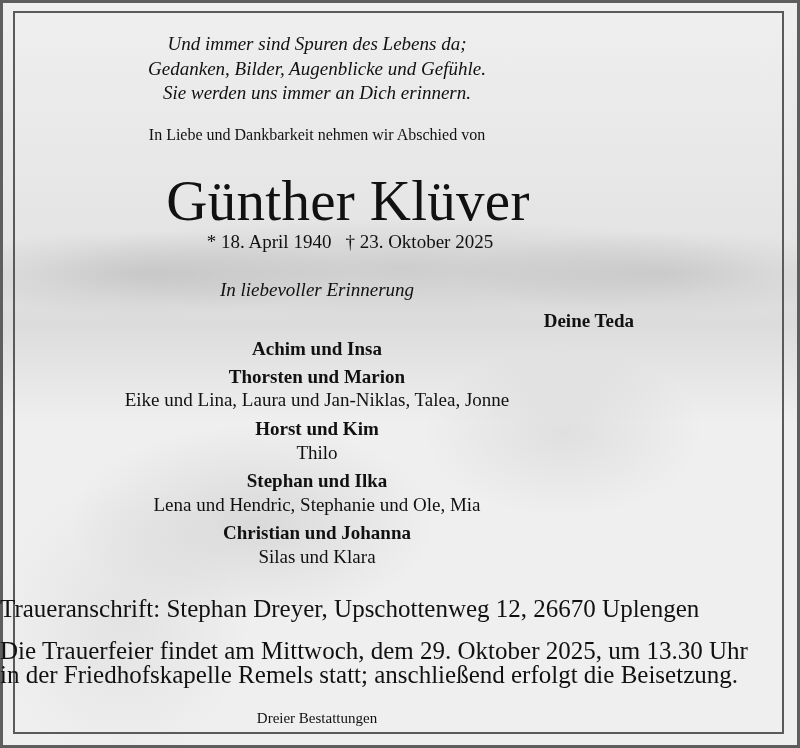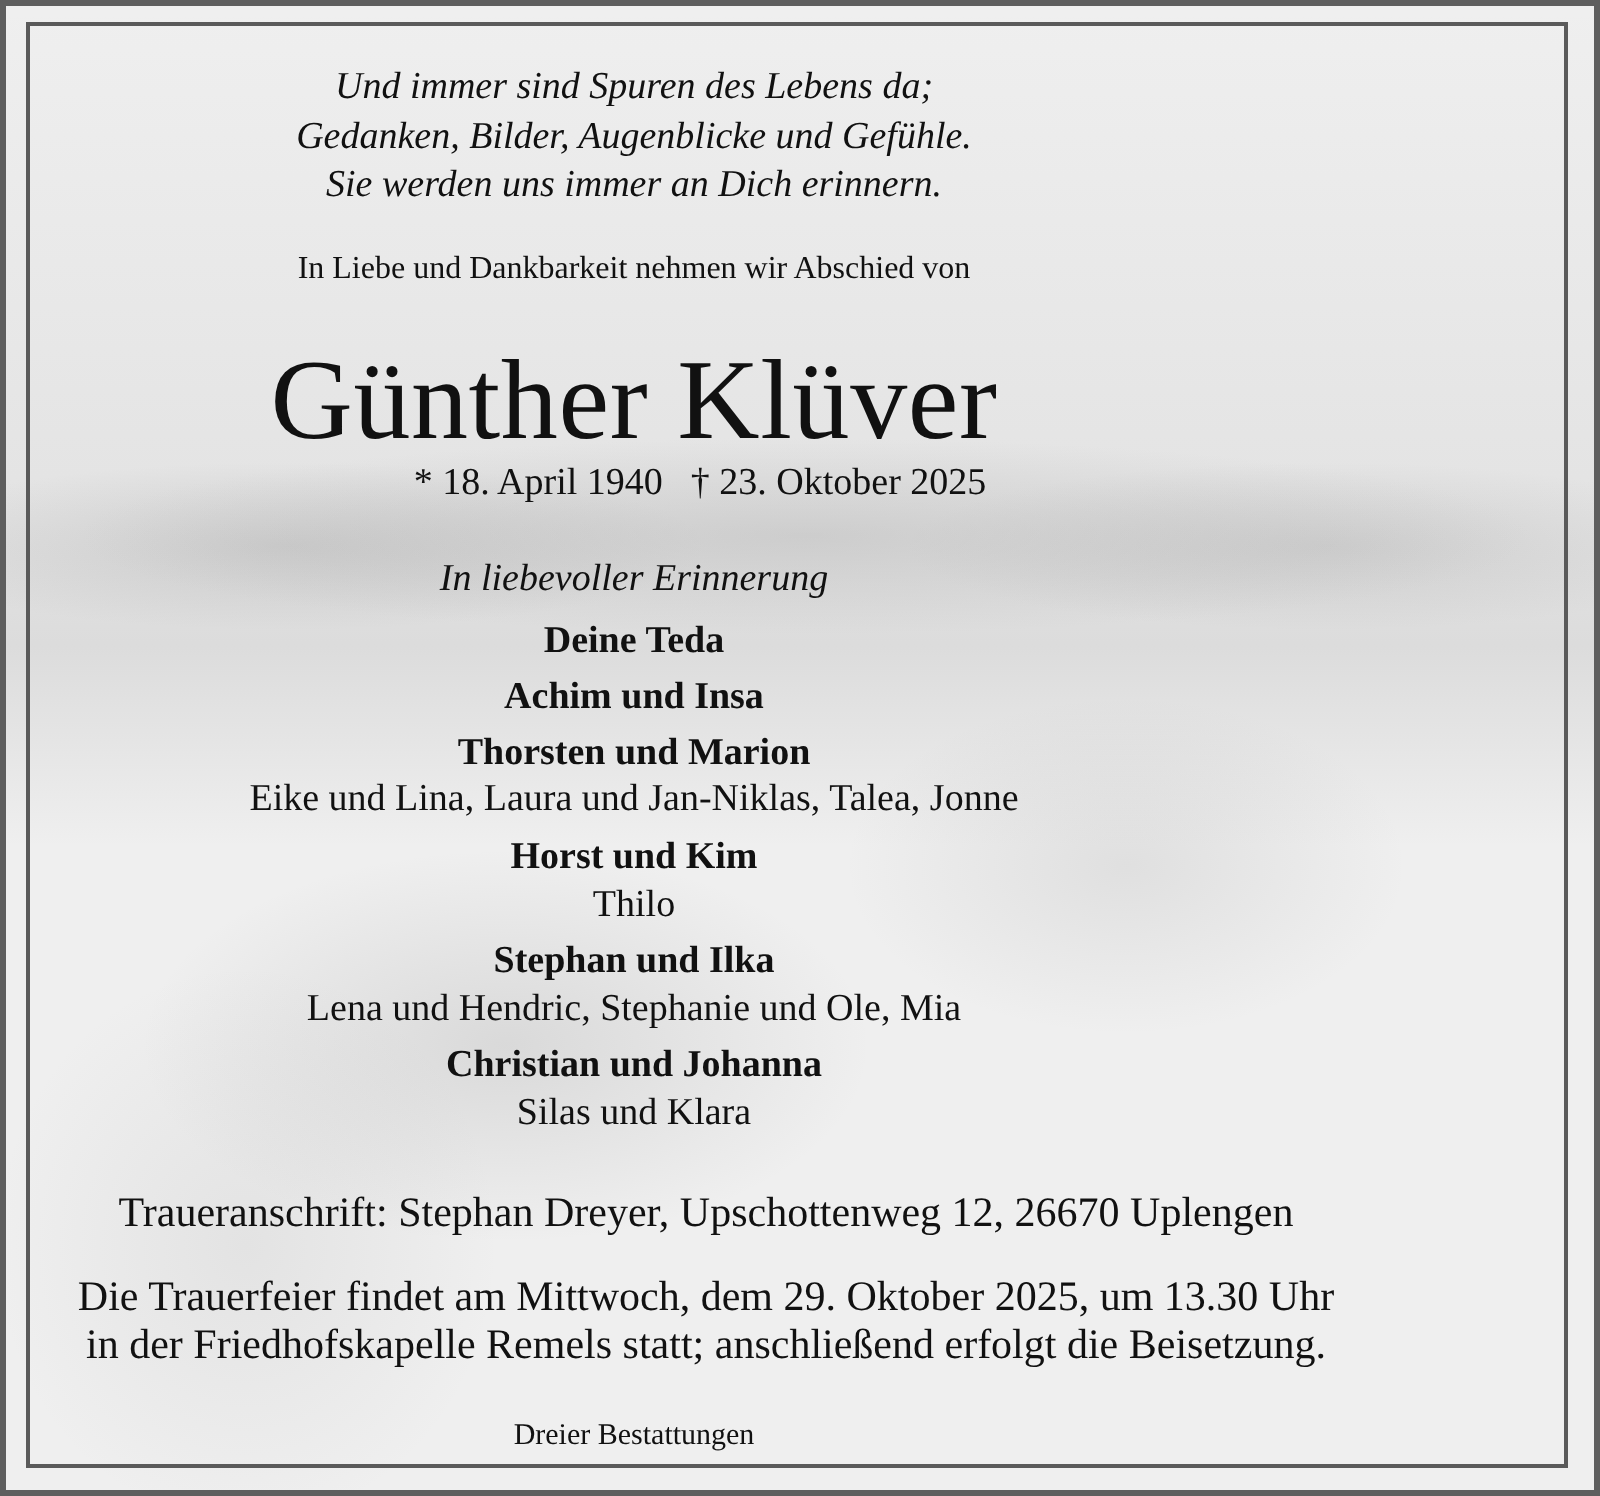--- a/index.html
+++ b/index.html
@@ -48,27 +48,27 @@
     .line {
       position: absolute;
       left: 0;
       width: 634px;
       text-align: center;
       white-space: nowrap;
       line-height: 1;
     }
     .poem { font-style: italic; font-size: 19px; }
     .intro { font-size: 16px; }
-    .name { font-size: 57px; letter-spacing: 0.3px; }
+    .name { font-size: 57px; letter-spacing: 0.3px; padding-left: 31px; }
     .dates { font-size: 19px; padding-left: 33px; }
     .dates .gap { display: inline-block; width: 14px; }
     .memory { font-style: italic; font-size: 19px; }
     .fam-bold { font-weight: bold; font-size: 19px; }
     .fam-reg { font-size: 19px; }
-    .info { font-size: 21px; margin-left: 36px; }
+    .info { font-size: 25px; }
     .funeral-home { font-size: 15px; }
   </style>
 </head>
 <body>
 
 <div class="paper">
   <div class="bg-layer"></div>
 </div>
 <div class="frame"></div>
 
@@ -79,21 +79,21 @@
 <div class="line intro" style="top:127px;">In Liebe und Dankbarkeit nehmen wir Abschied von</div>
 
 <div class="line name" style="top:172px;">Günther Klüver</div>
 
 <div class="line dates" style="top:232px;">
   <span>* 18. April 1940</span><span class="gap"></span><span>† 23. Oktober 2025</span>
 </div>
 
 <div class="line memory" style="top:280px;">In liebevoller Erinnerung</div>
 
-<div class="line fam-bold" style="top:311px;">Deine Teda</div>
+<div class="line fam-bold" style="top:311px;text-align:right;">Deine Teda</div>
 <div class="line fam-bold" style="top:339px;">Achim und Insa</div>
 <div class="line fam-bold" style="top:367px;">Thorsten und Marion</div>
 <div class="line fam-reg" style="top:390px;">Eike und Lina, Laura und Jan-Niklas, Talea, Jonne</div>
 <div class="line fam-bold" style="top:419px;">Horst und Kim</div>
 <div class="line fam-reg" style="top:443px;">Thilo</div>
 <div class="line fam-bold" style="top:471px;">Stephan und Ilka</div>
 <div class="line fam-reg" style="top:495px;">Lena und Hendric, Stephanie und Ole, Mia</div>
 <div class="line fam-bold" style="top:523px;">Christian und Johanna</div>
 <div class="line fam-reg" style="top:547px;">Silas und Klara</div>
 

